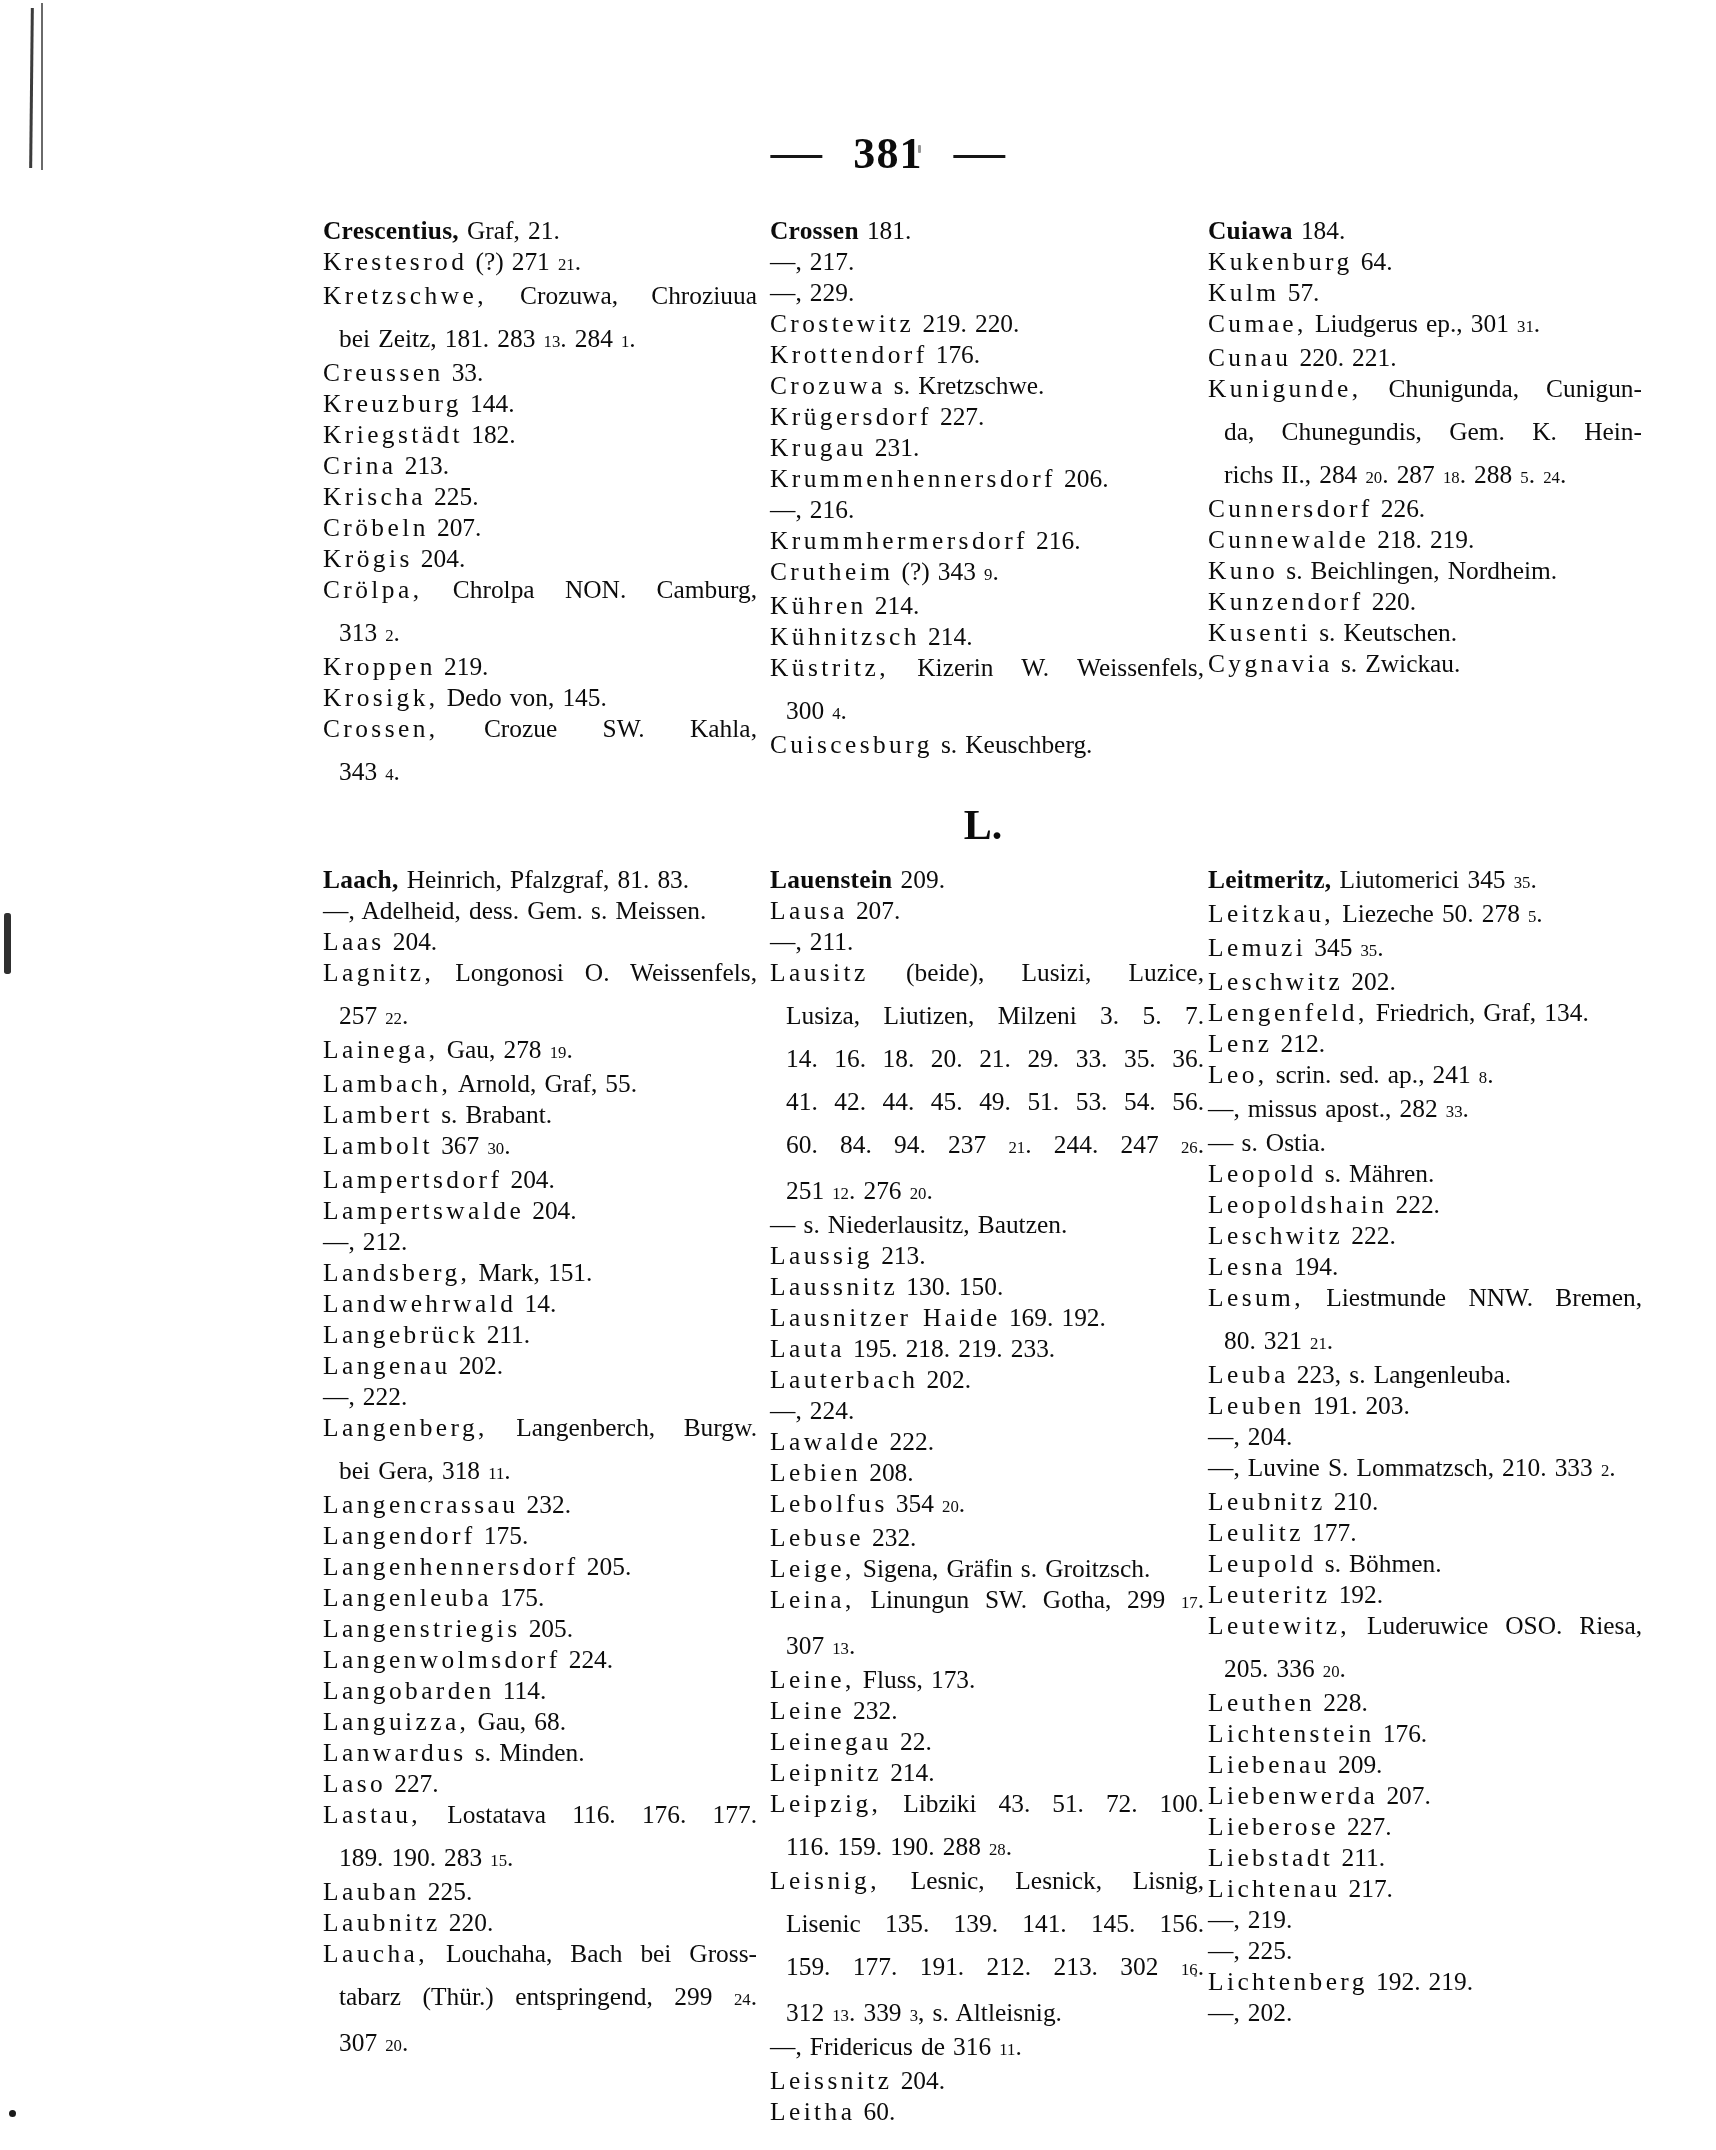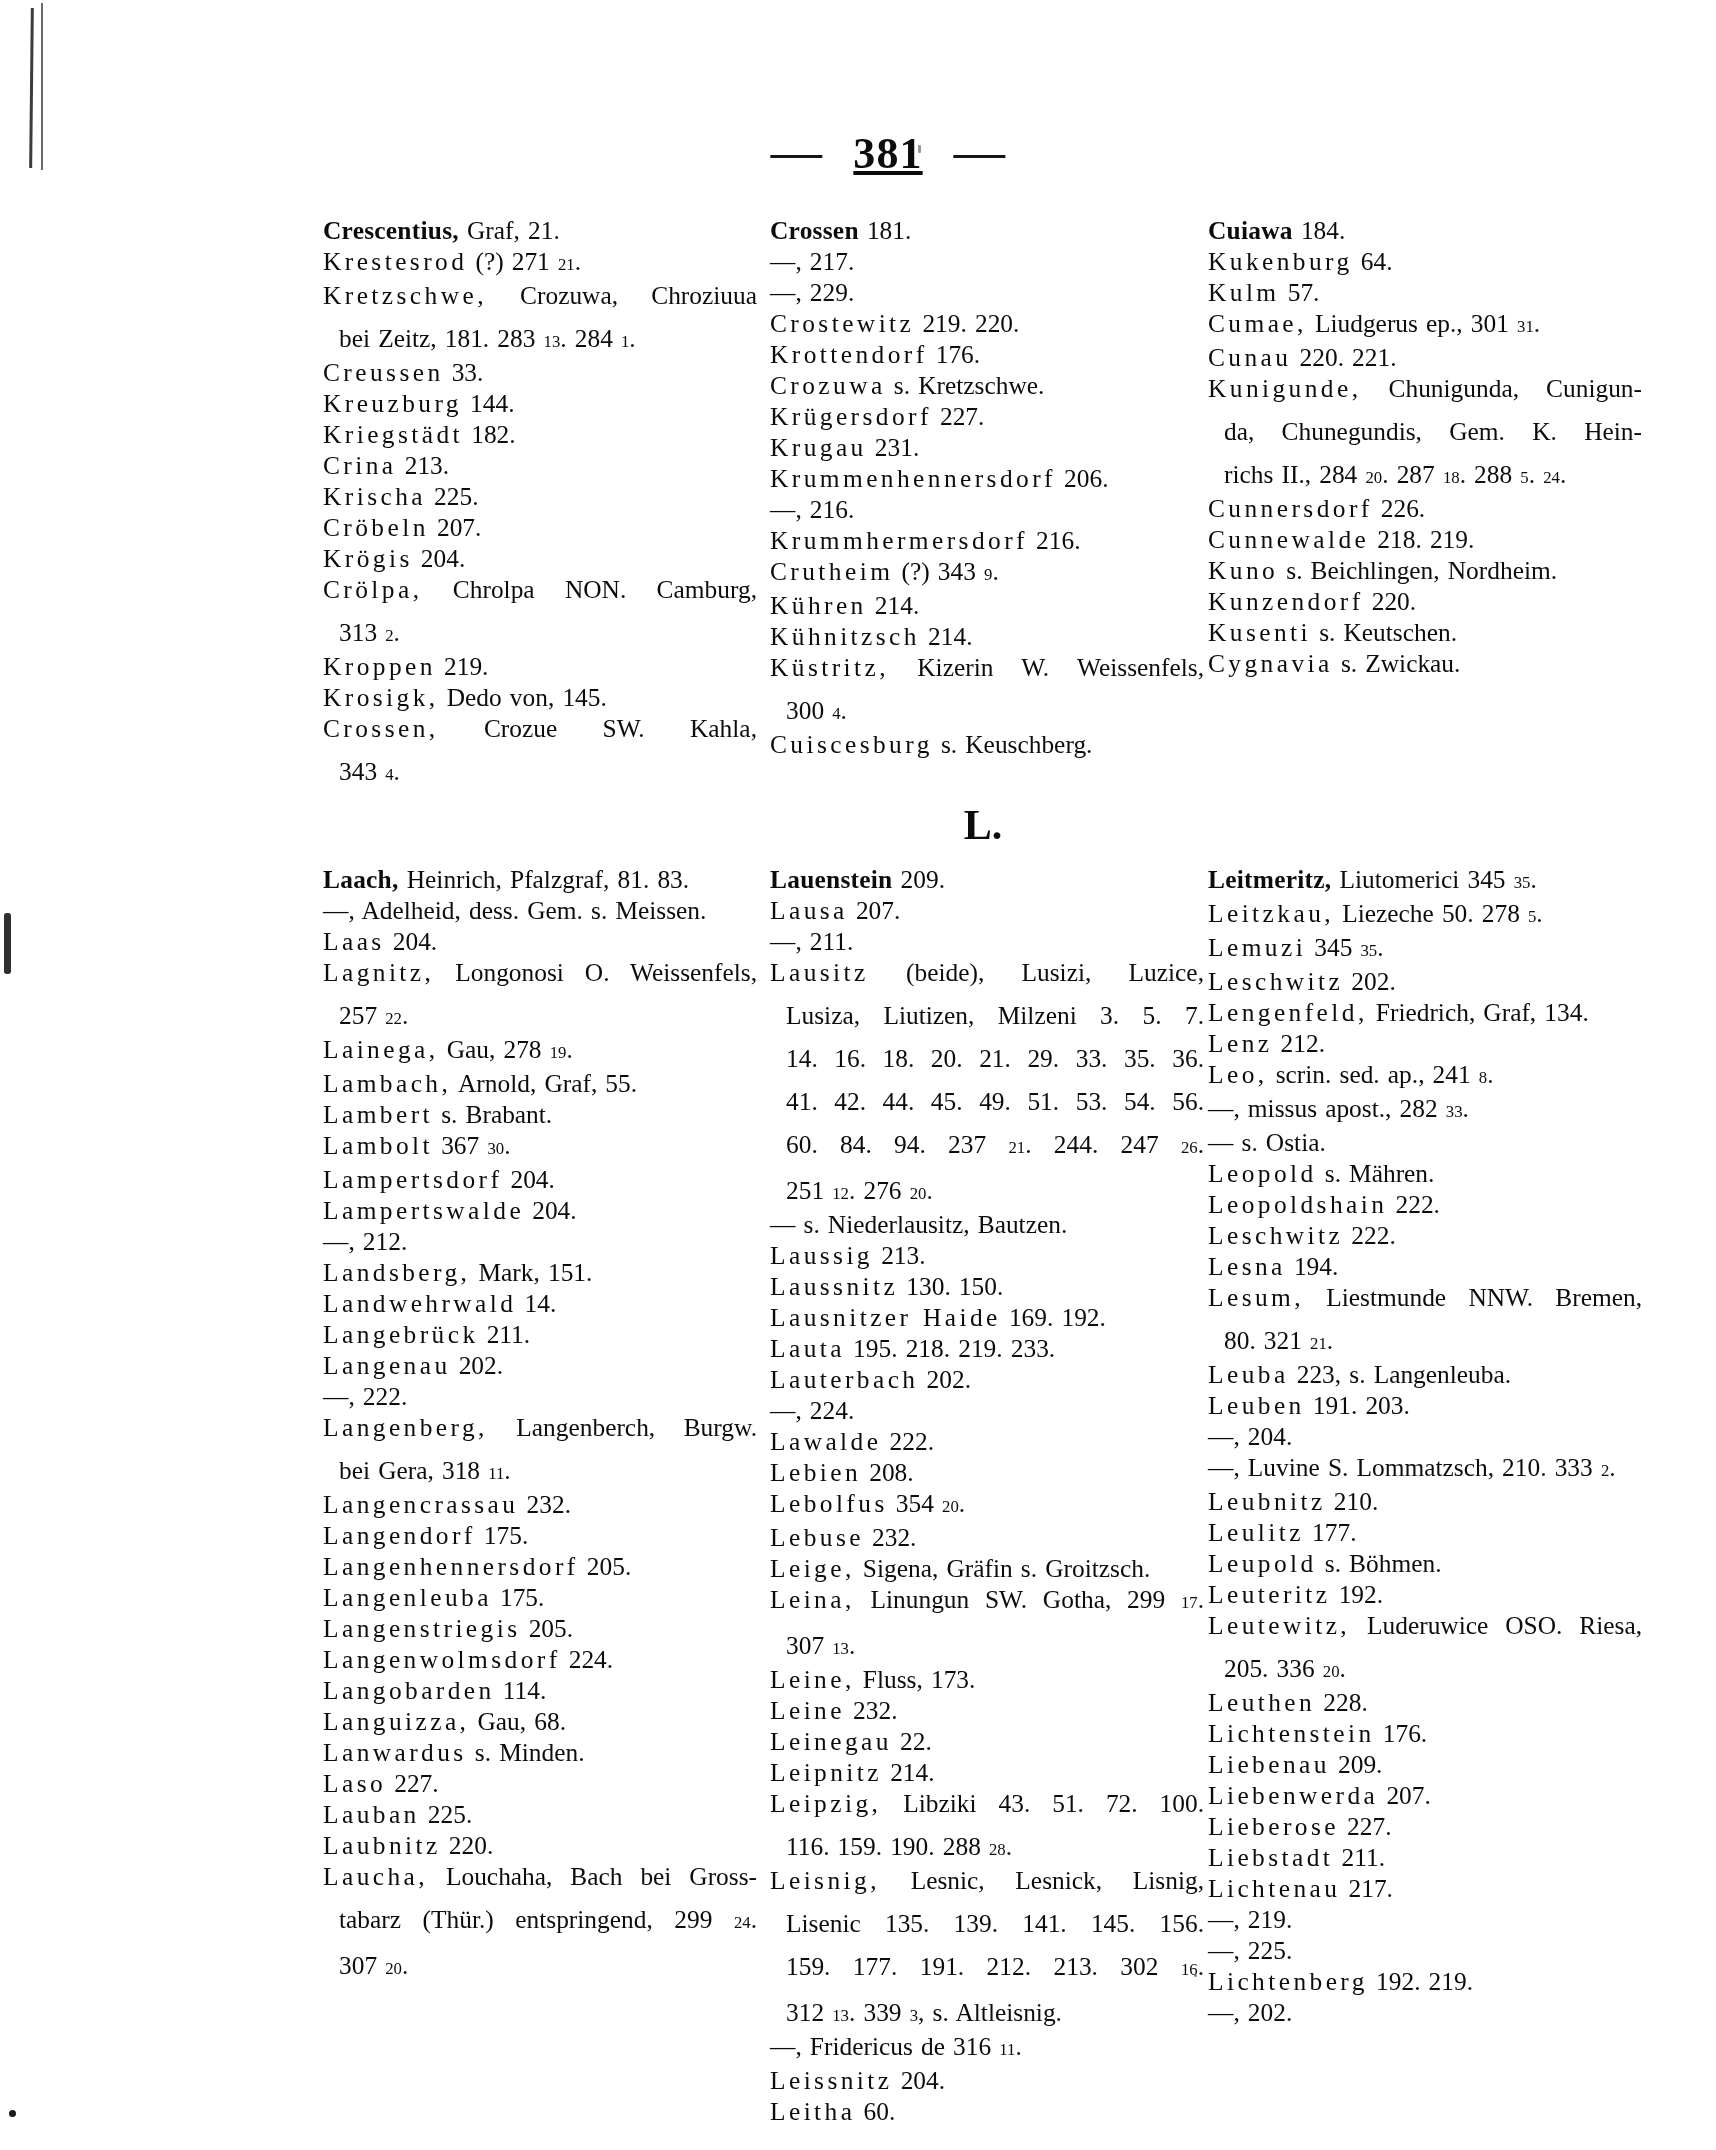--- a/index.html
+++ b/index.html
@@ -8,21 +8,21 @@
     width:1716px;height:2151px;
     background:#ffffff;
     color:#0c0c0c;
     font-family:"Liberation Serif","DejaVu Serif",serif;
     font-size:25.4px;
     overflow:hidden;
   }
   
   .page-header{
     position:absolute;top:129px;left:888px;transform:translateX(-50%);
-    display:flex;align-items:center;gap:31px;height:50px;text-decoration:underline;
+    display:flex;align-items:center;gap:31px;height:50px;
   }
   .rule{display:block;width:52px;height:0;border-top:3.2px solid #161616;margin-top:5.4px;}
   .page-number{font-size:44px;font-weight:bold;line-height:50px;letter-spacing:1.1px;}
   
   #content{position:absolute;left:323px;top:0;width:1320px;height:2151px;}
   .section{position:absolute;left:0;width:100%;}
   .sec0{top:215px;}
   .sec1{top:864px;}
   .section-heading{
     position:absolute;top:799px;left:0;width:100%;
@@ -279,20 +279,24 @@
           <div class="entry">
             <div class="line"><span class="head sp">Languizza,</span> Gau, 68.</div>
           </div>
           <div class="entry">
             <div class="line"><span class="head sp">Lanwardus</span> s. Minden.</div>
           </div>
           <div class="entry">
             <div class="line"><span class="head sp">Laso</span> 227.</div>
           </div>
           <div class="entry">
+            <div class="line jl"><span class="head sp">Lastau,</span> Lostatava 116. 176. 177.</div>
+            <div class="line cont">189. 190. 283 <span class="sm">15</span>.</div>
+          </div>
+          <div class="entry">
             <div class="line"><span class="head sp">Lauban</span> 225.</div>
           </div>
           <div class="entry">
             <div class="line"><span class="head sp">Laubnitz</span> 220.</div>
           </div>
           <div class="entry">
             <div class="line jl"><span class="head sp">Laucha,</span> Louchaha, Bach bei Gross-</div>
             <div class="line cont jl">tabarz (Thür.) entspringend, 299 <span class="sm">24</span>.</div>
             <div class="line cont">307 <span class="sm">20</span>.</div>
           </div>

